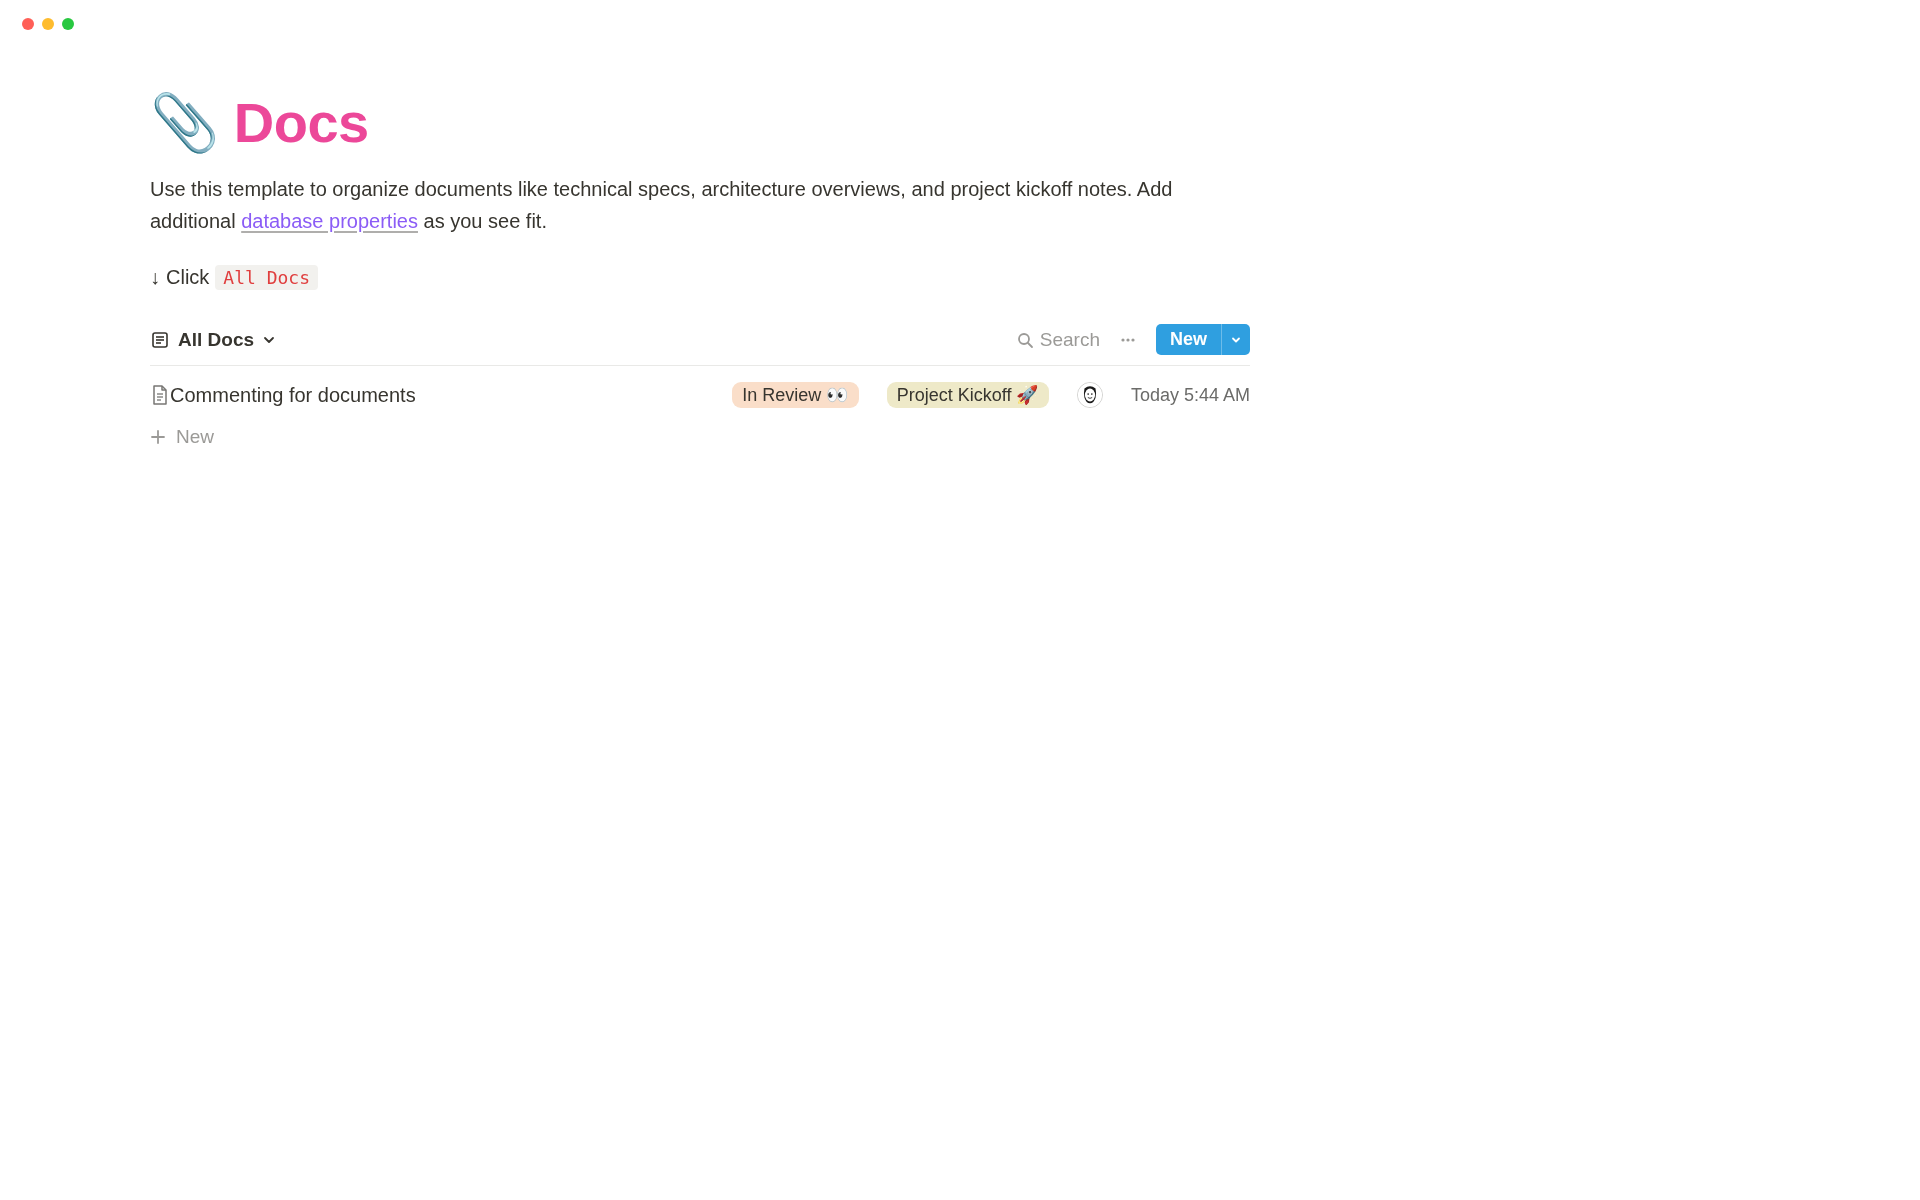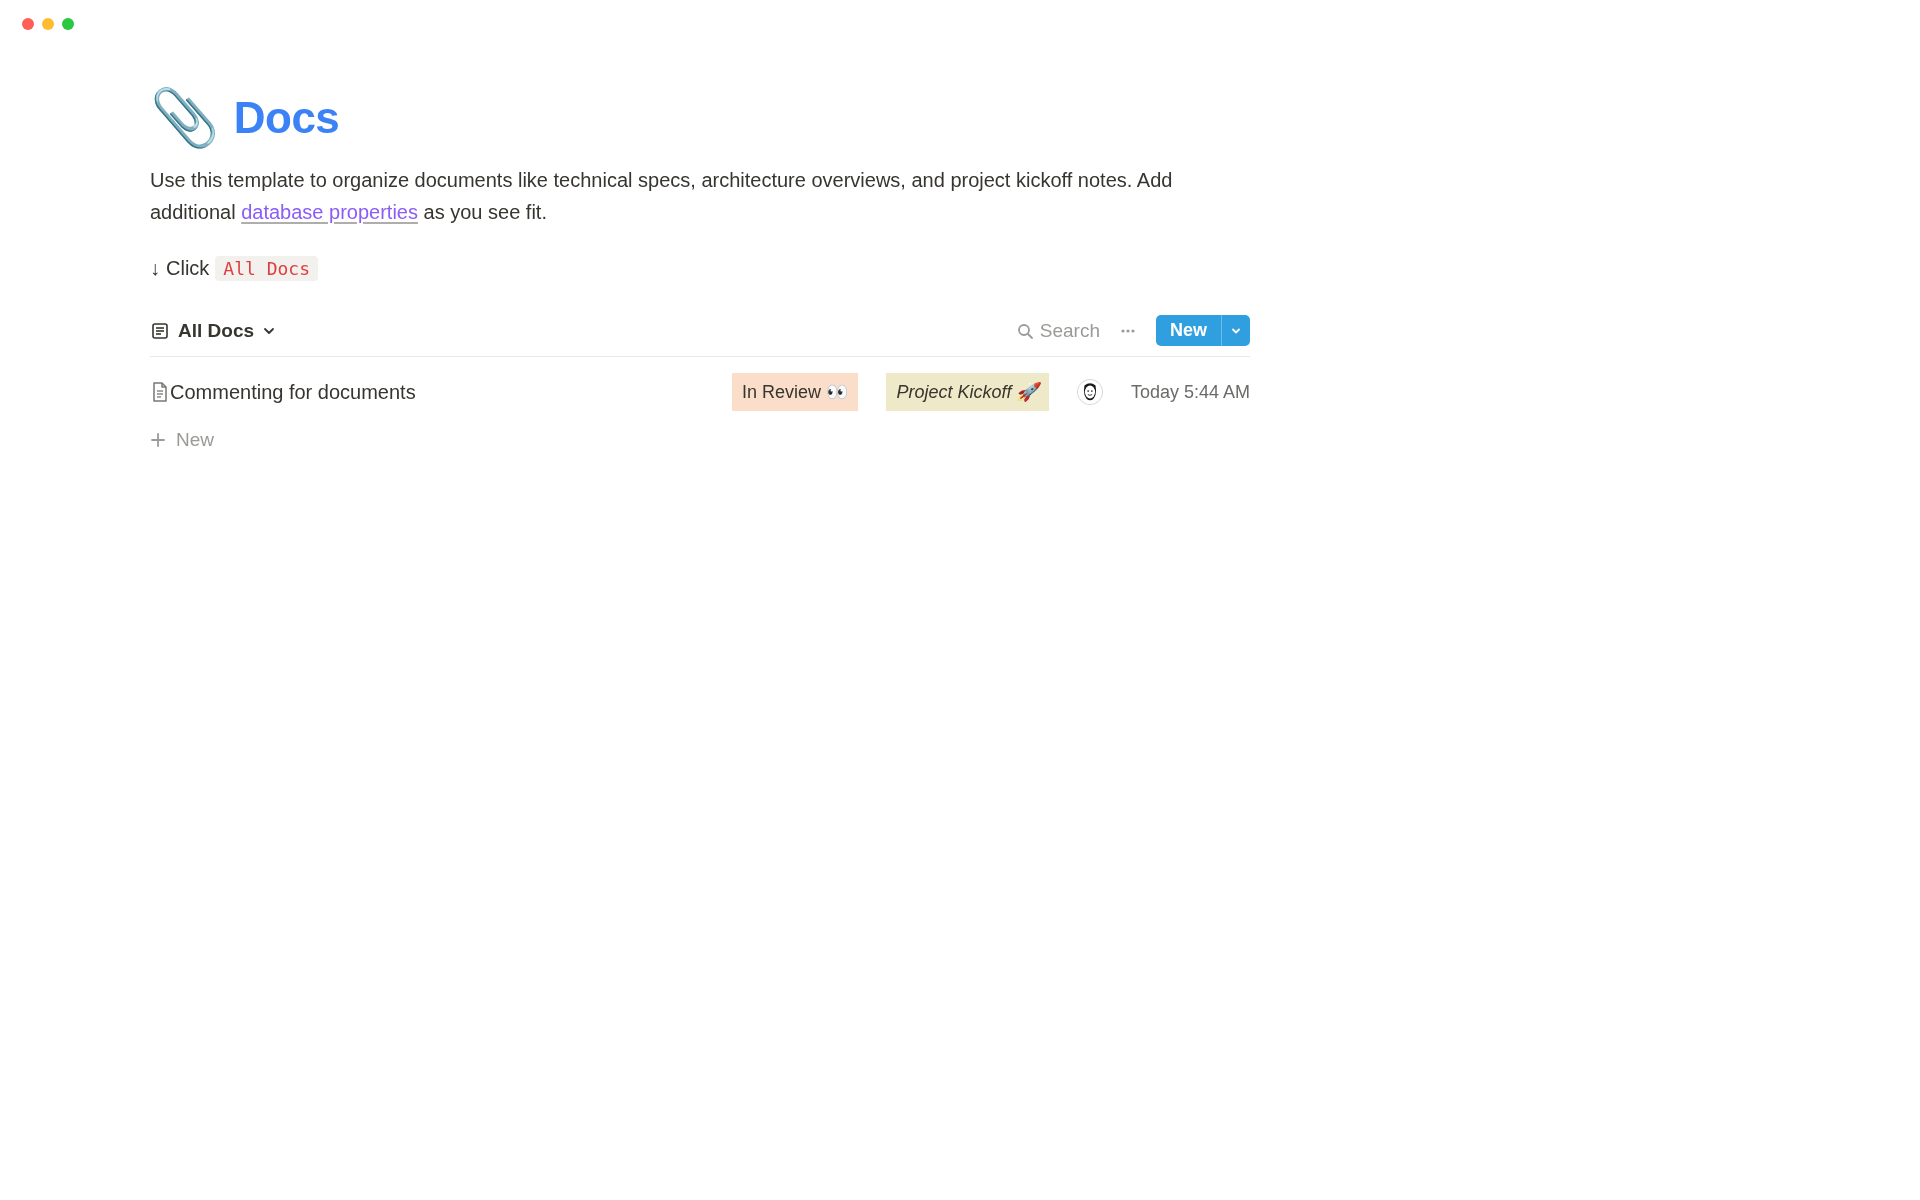--- a/index.html
+++ b/index.html
@@ -34,24 +34,24 @@
     display: flex;
     align-items: center;
     gap: 14px;
     margin-bottom: 18px;
   }
   .title-icon {
     font-size: 56px;
     line-height: 1;
   }
   .page-title {
-    font-size: 44px;
+    font-size: 56px;
     font-weight: 700;
     letter-spacing: -0.5px;
-    color: #3b82f6;
+    color: #ec4899;
   }
 
   .description {
     font-size: 20px;
     line-height: 1.6;
     color: #37352f;
     margin-bottom: 28px;
   }
   .description a {
     color: #8b5cf6;
@@ -163,26 +163,26 @@
     cursor: pointer;
   }
   .doc-right {
     margin-left: auto;
     display: flex;
     align-items: center;
     gap: 28px;
   }
   .tag {
     font-size: 18px;
-    padding: 8px 10px;
-    border-radius: 0;
+    padding: 2px 10px;
+    border-radius: 9px;
     white-space: nowrap;
   }
   .tag.review { background: #fadec9; color: #37352f; }
-  .tag.kickoff { background: #eee9c8; color: #37352f; font-style: italic; }
+  .tag.kickoff { background: #eee9c8; color: #37352f; }
   .avatar {
     width: 26px;
     height: 26px;
     border-radius: 50%;
     background: #ffffff;
     border: 1px solid #d3d3d1;
     overflow: hidden;
     display: flex;
     align-items: center;
     justify-content: center;

